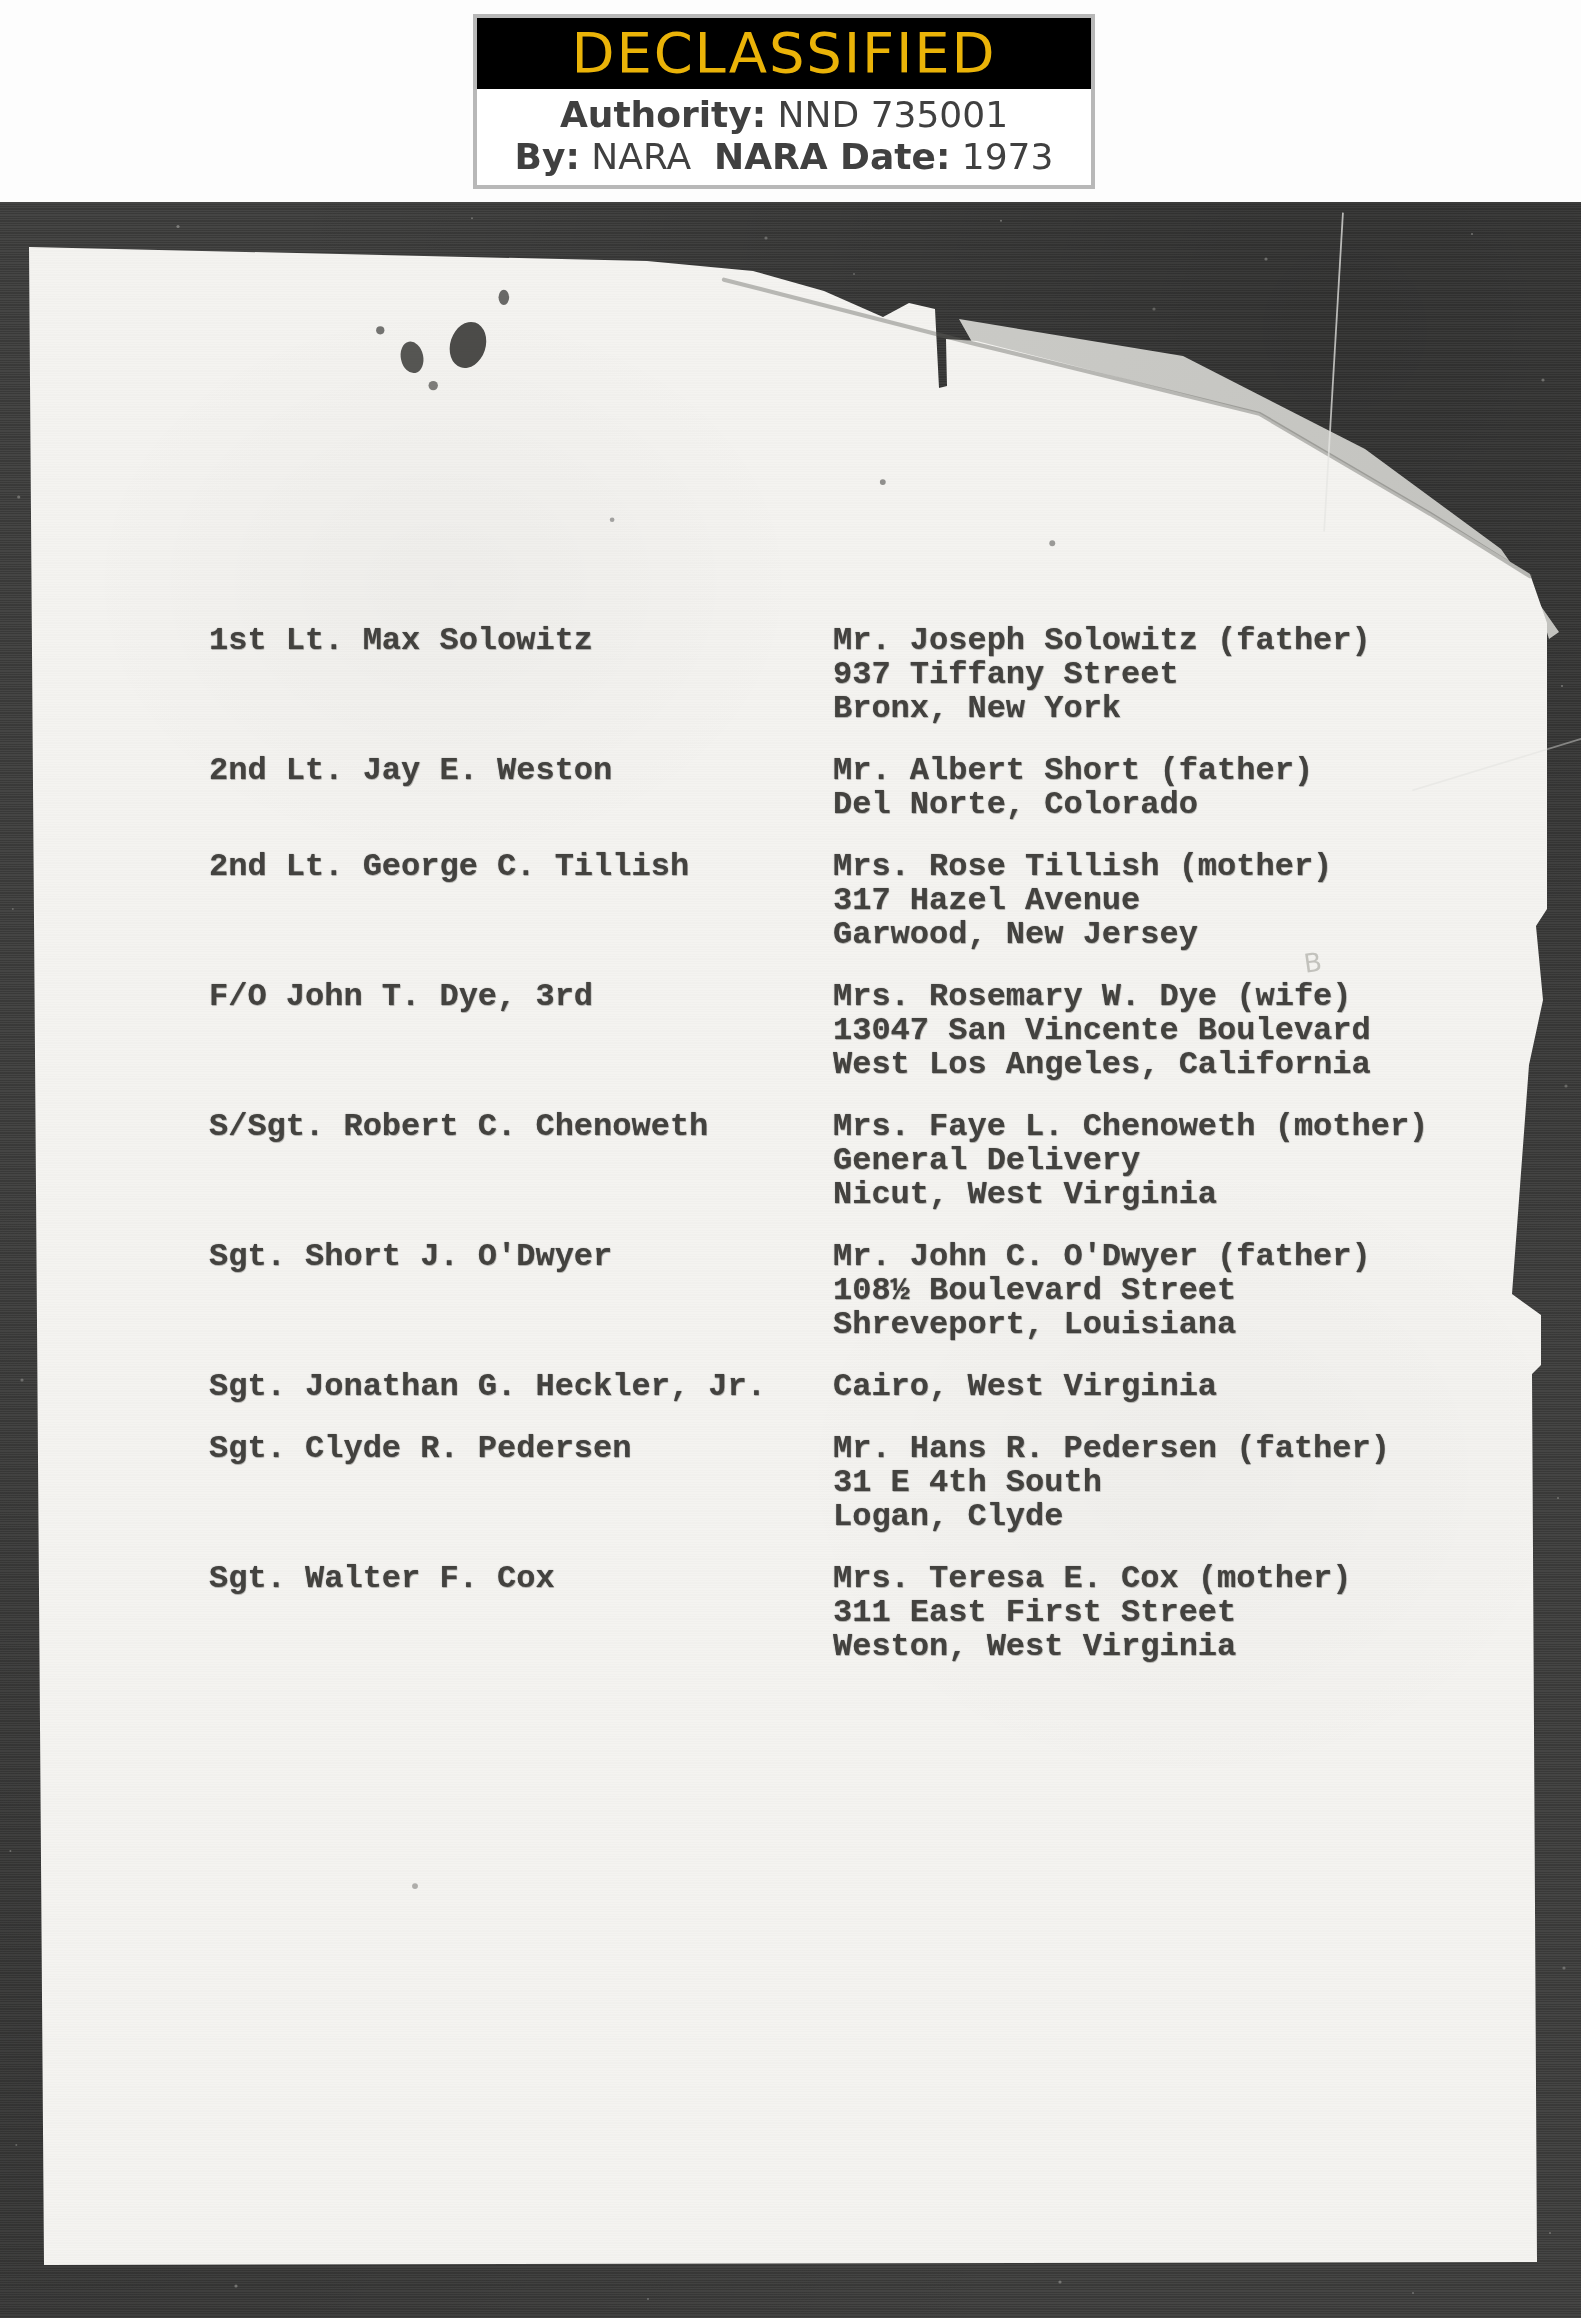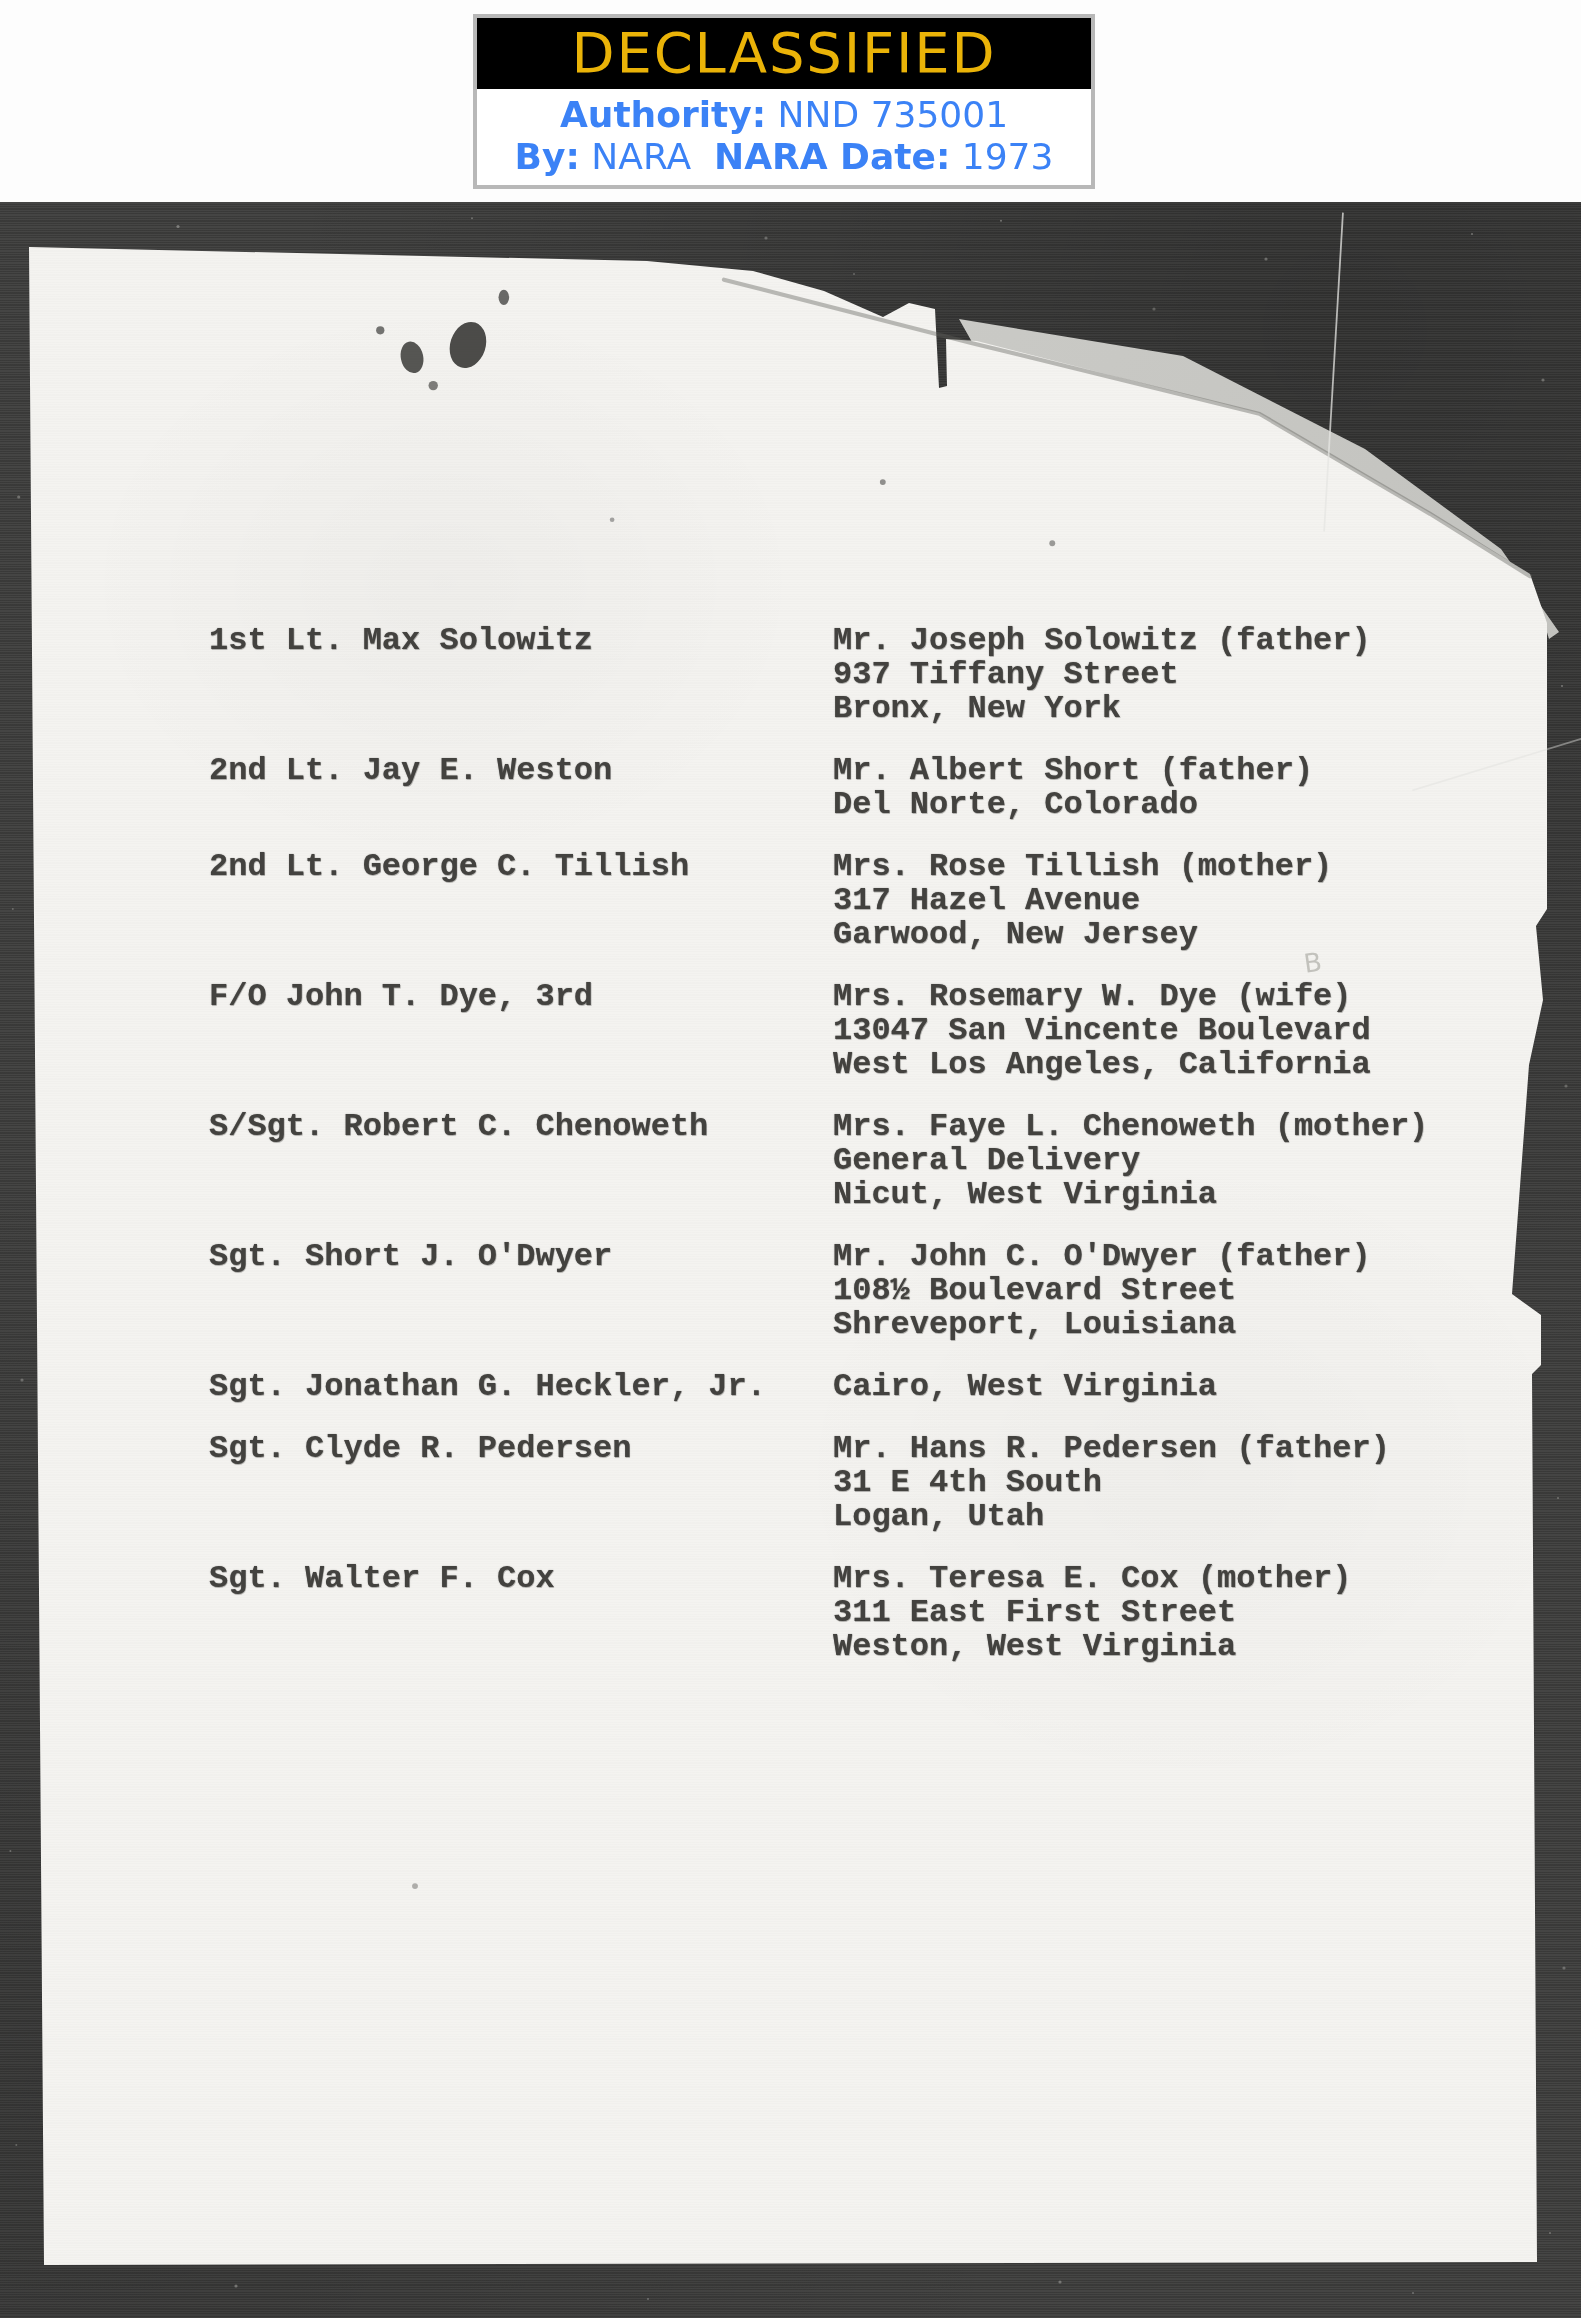--- a/index.html
+++ b/index.html
@@ -14,21 +14,21 @@
     position:absolute;left:473px;top:14px;width:614px;
     background:#ffffff;border:4.1px solid #b8b8b8;
     text-align:center;
   }
   .stamp-banner{
     background:#000000;color:#eab308;
     font-size:56px;font-weight:normal;letter-spacing:1.8px;
     line-height:1.0;padding:6.5px 0 8.2px 0;
   }
   .stamp-line{
-    font-size:36px;line-height:1.05;color:#3b82f6;
+    font-size:36px;line-height:1.05;color:#404040;
     white-space:nowrap;
   }
   .stamp-line.first{margin:7.7px 0 1.2px 0;}
   .stamp-line.second{margin:3.5px 0 9.4px 0;}
   .stamp-line .lbl{font-weight:bold;}
 
   
   .scan{
     position:absolute;left:0;top:202px;width:1582px;height:2116px;
     background:
@@ -192,21 +192,21 @@
     <div class="kin typewriter">
       <div>Cairo, West Virginia</div>
     </div>
   </div>
 
   <div class="row">
     <div class="name typewriter">Sgt. Clyde R. Pedersen</div>
     <div class="kin typewriter">
       <div>Mr. Hans R. Pedersen (father)</div>
       <div>31 E 4th South</div>
-      <div>Logan, Utah</div>
+      <div>Logan, Clyde</div>
     </div>
   </div>
 
   <div class="row">
     <div class="name typewriter">Sgt. Walter F. Cox</div>
     <div class="kin typewriter">
       <div>Mrs. Teresa E. Cox (mother)</div>
       <div>311 East First Street</div>
       <div>Weston, West Virginia</div>
     </div>

